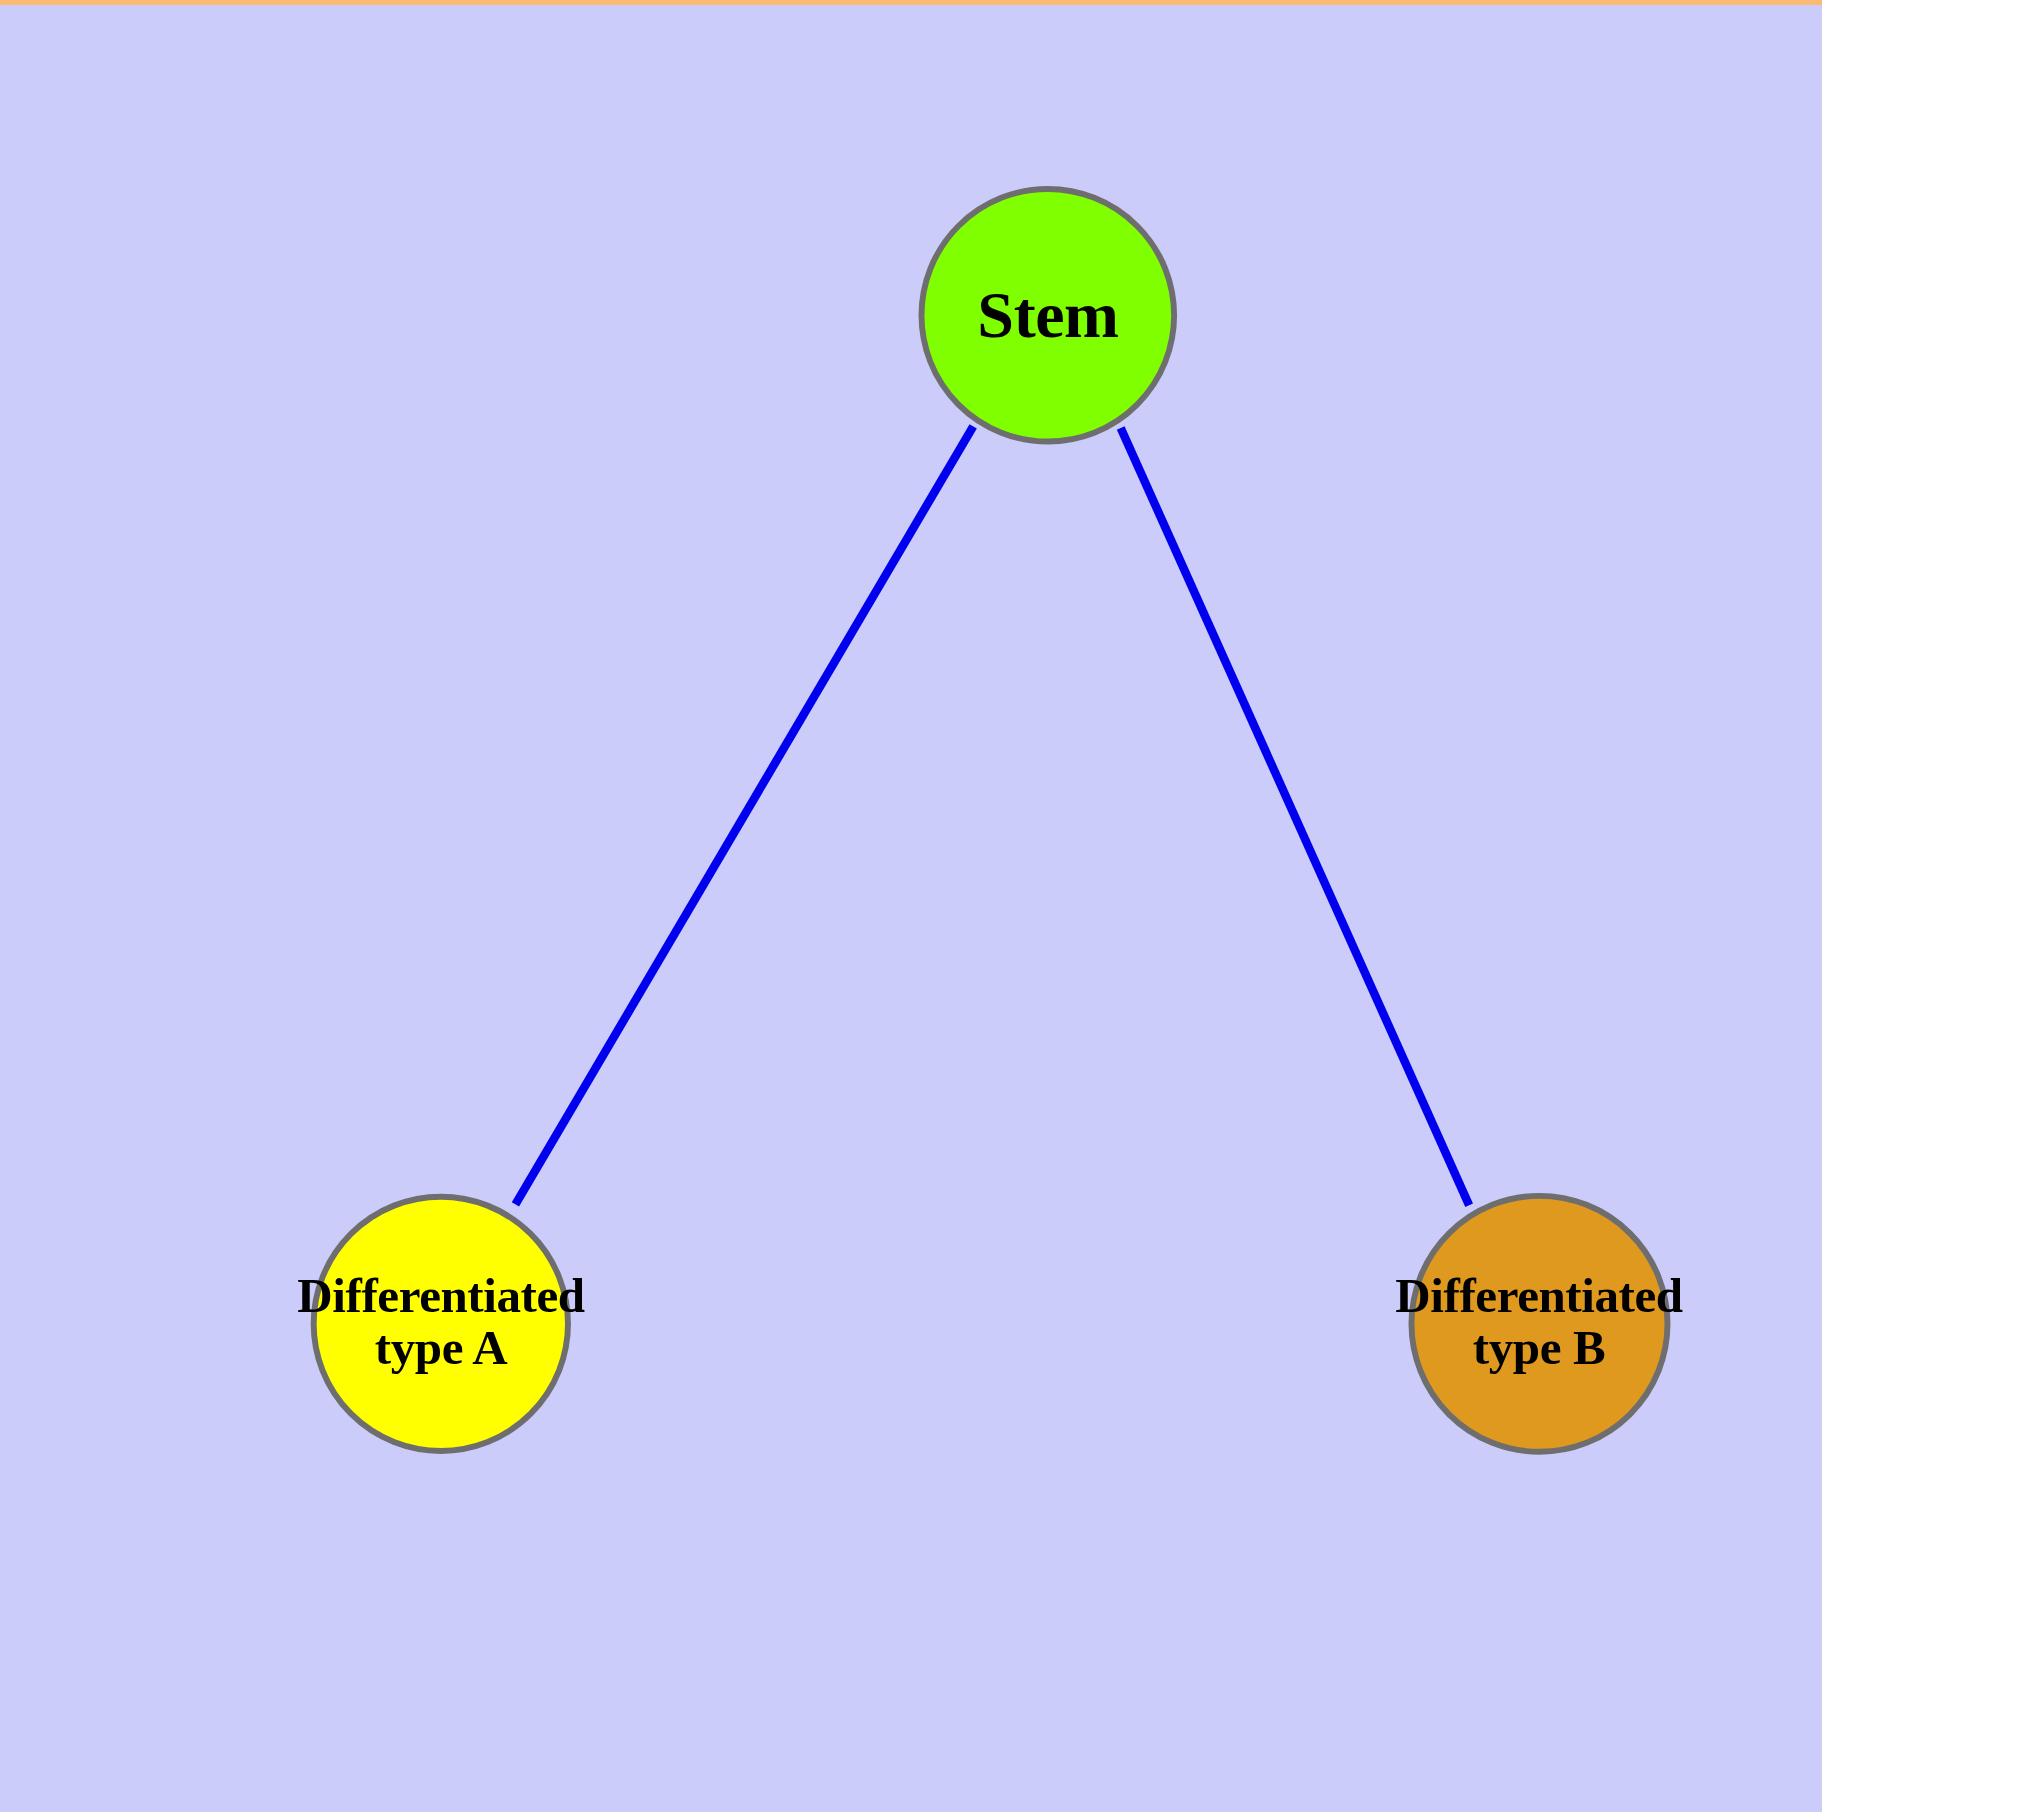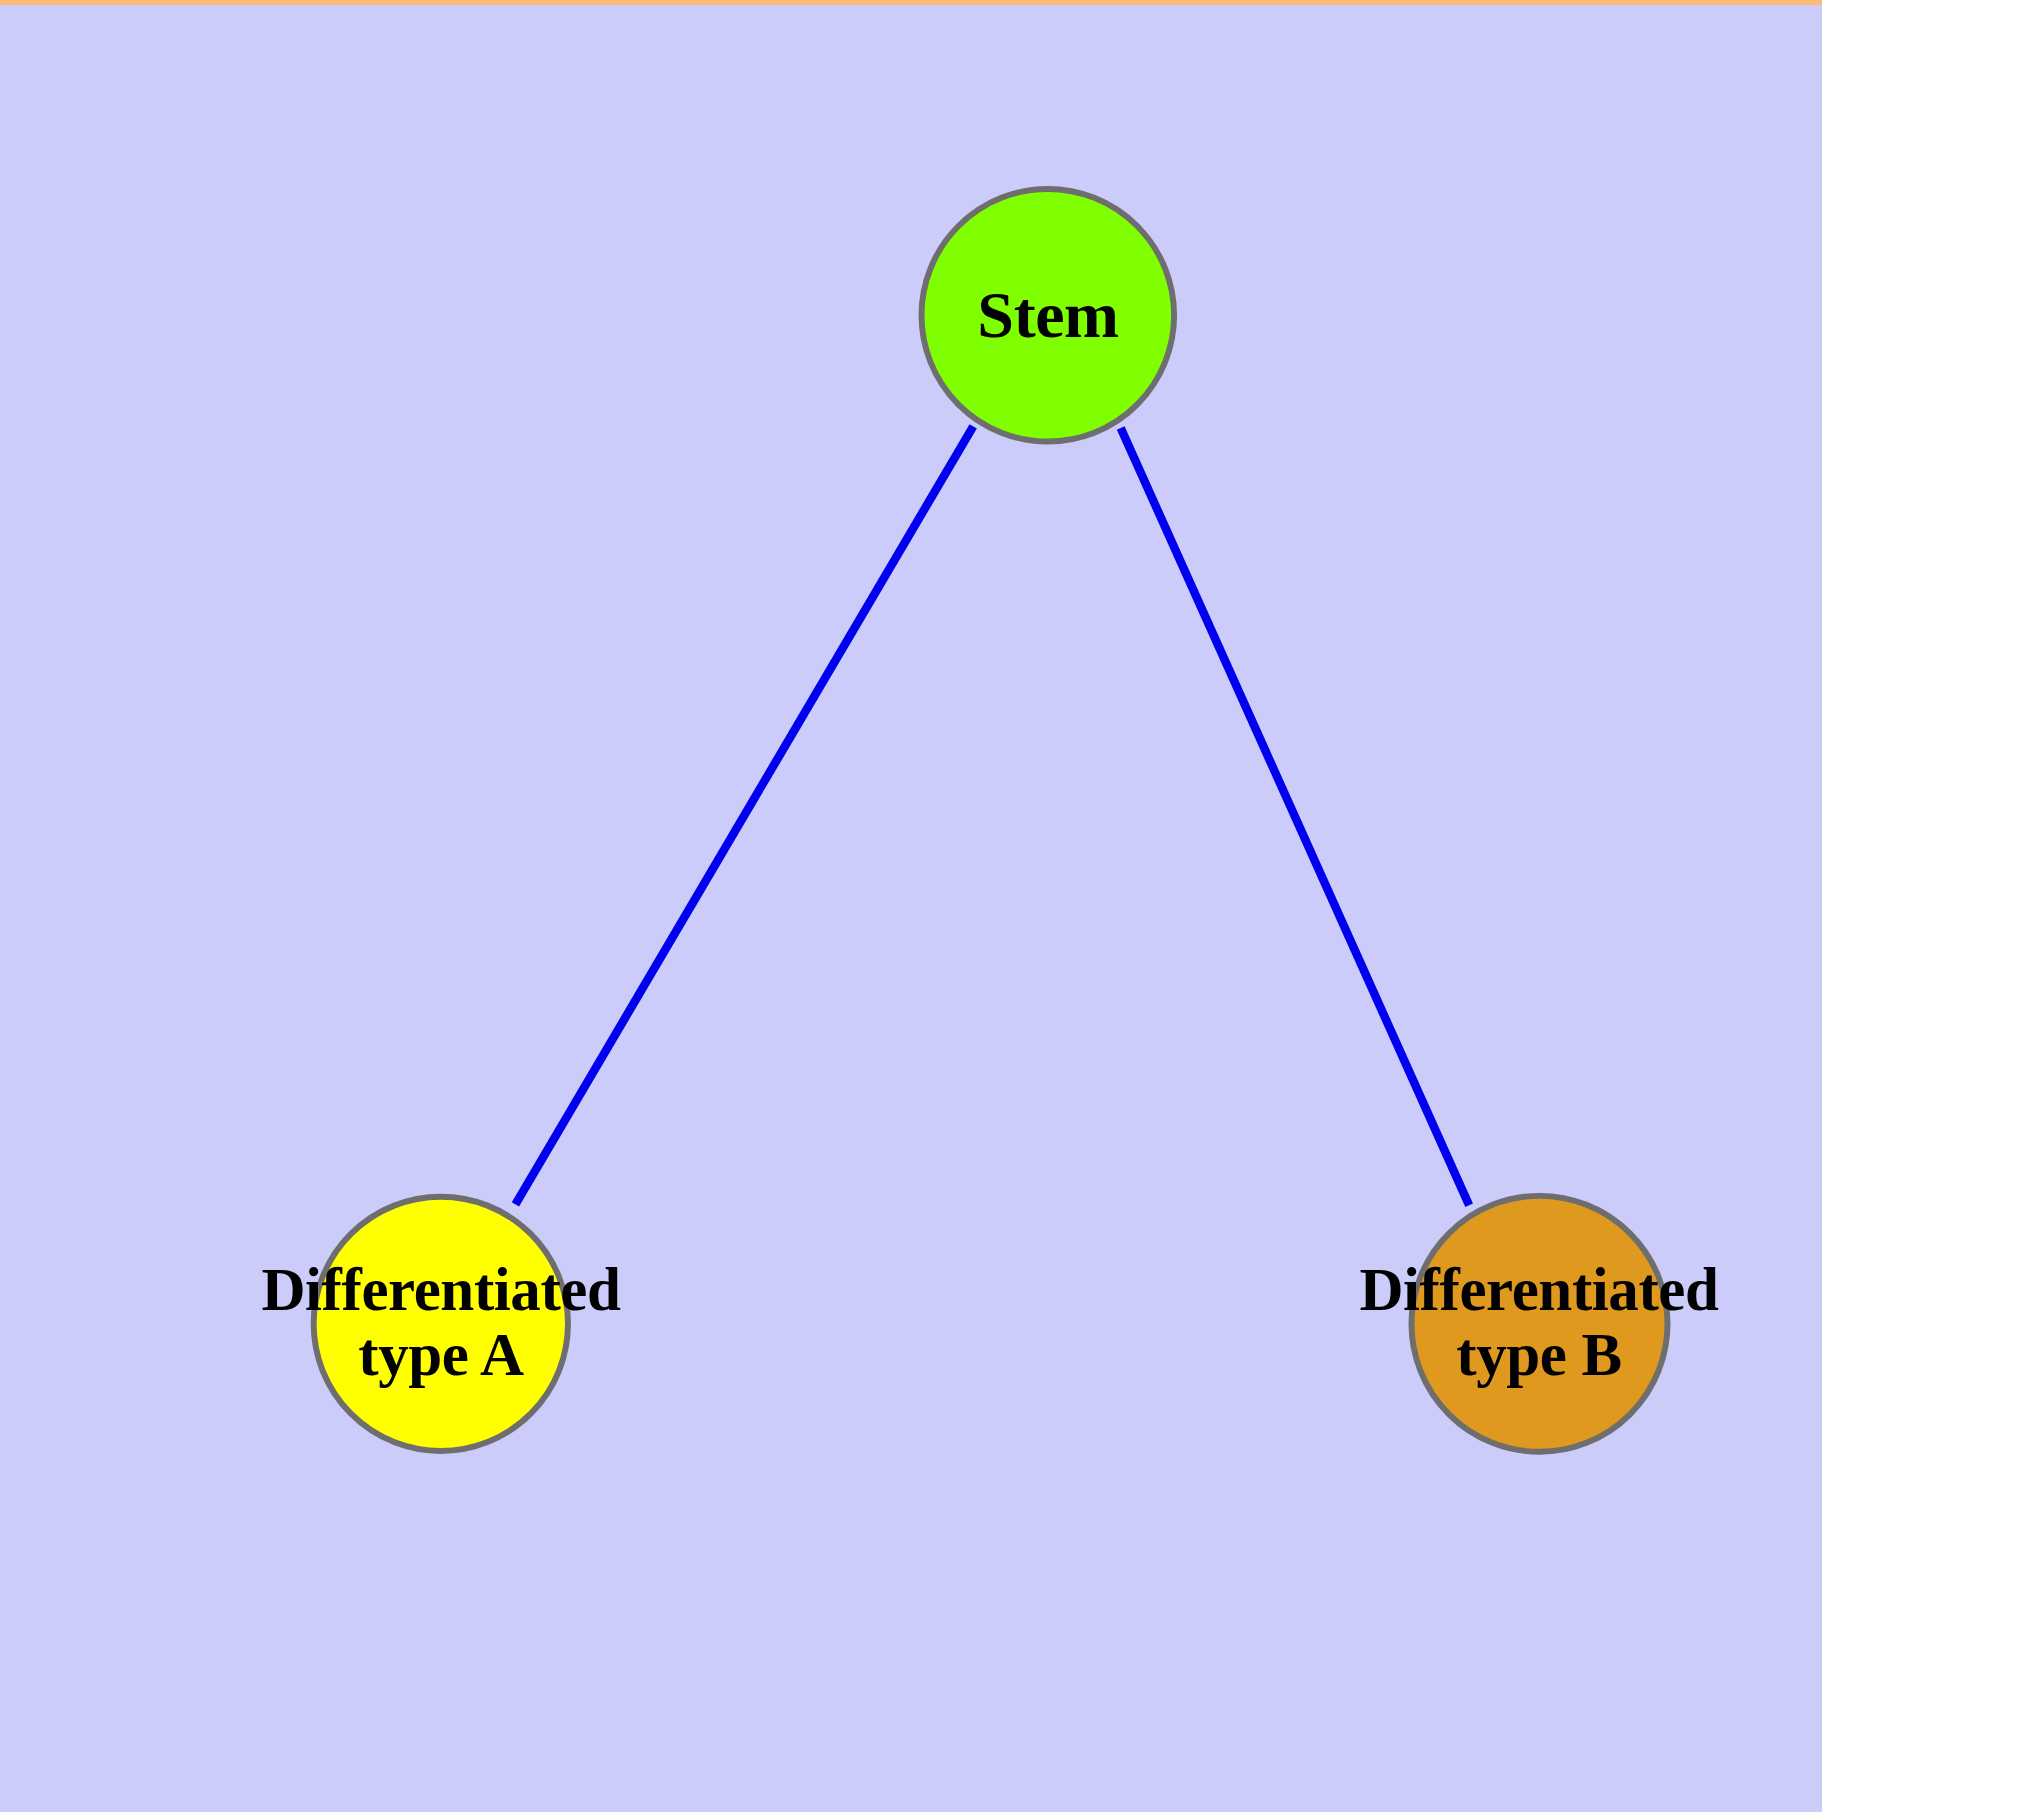--- a/index.html
+++ b/index.html
@@ -40,21 +40,21 @@
     line-height: 1.07;
     white-space: pre;
     letter-spacing: -0.4px;
     pointer-events: none;
     transform: translate(-50%, -50%);
   }
   #label-stem {
     font-size: 66px;
   }
   #label-diff-a, #label-diff-b {
-    font-size: 61px;
+    font-size: 49px;
   }
 </style>
 </head>
 <body>
 
 <div id="canvas">
 
   <div id="plot-area" style="background: rgb(204, 204, 251);"></div>
 
   <svg id="graph-svg" viewBox="0 0 2384 2138" preserveAspectRatio="none" xmlns="http://www.w3.org/2000/svg">

